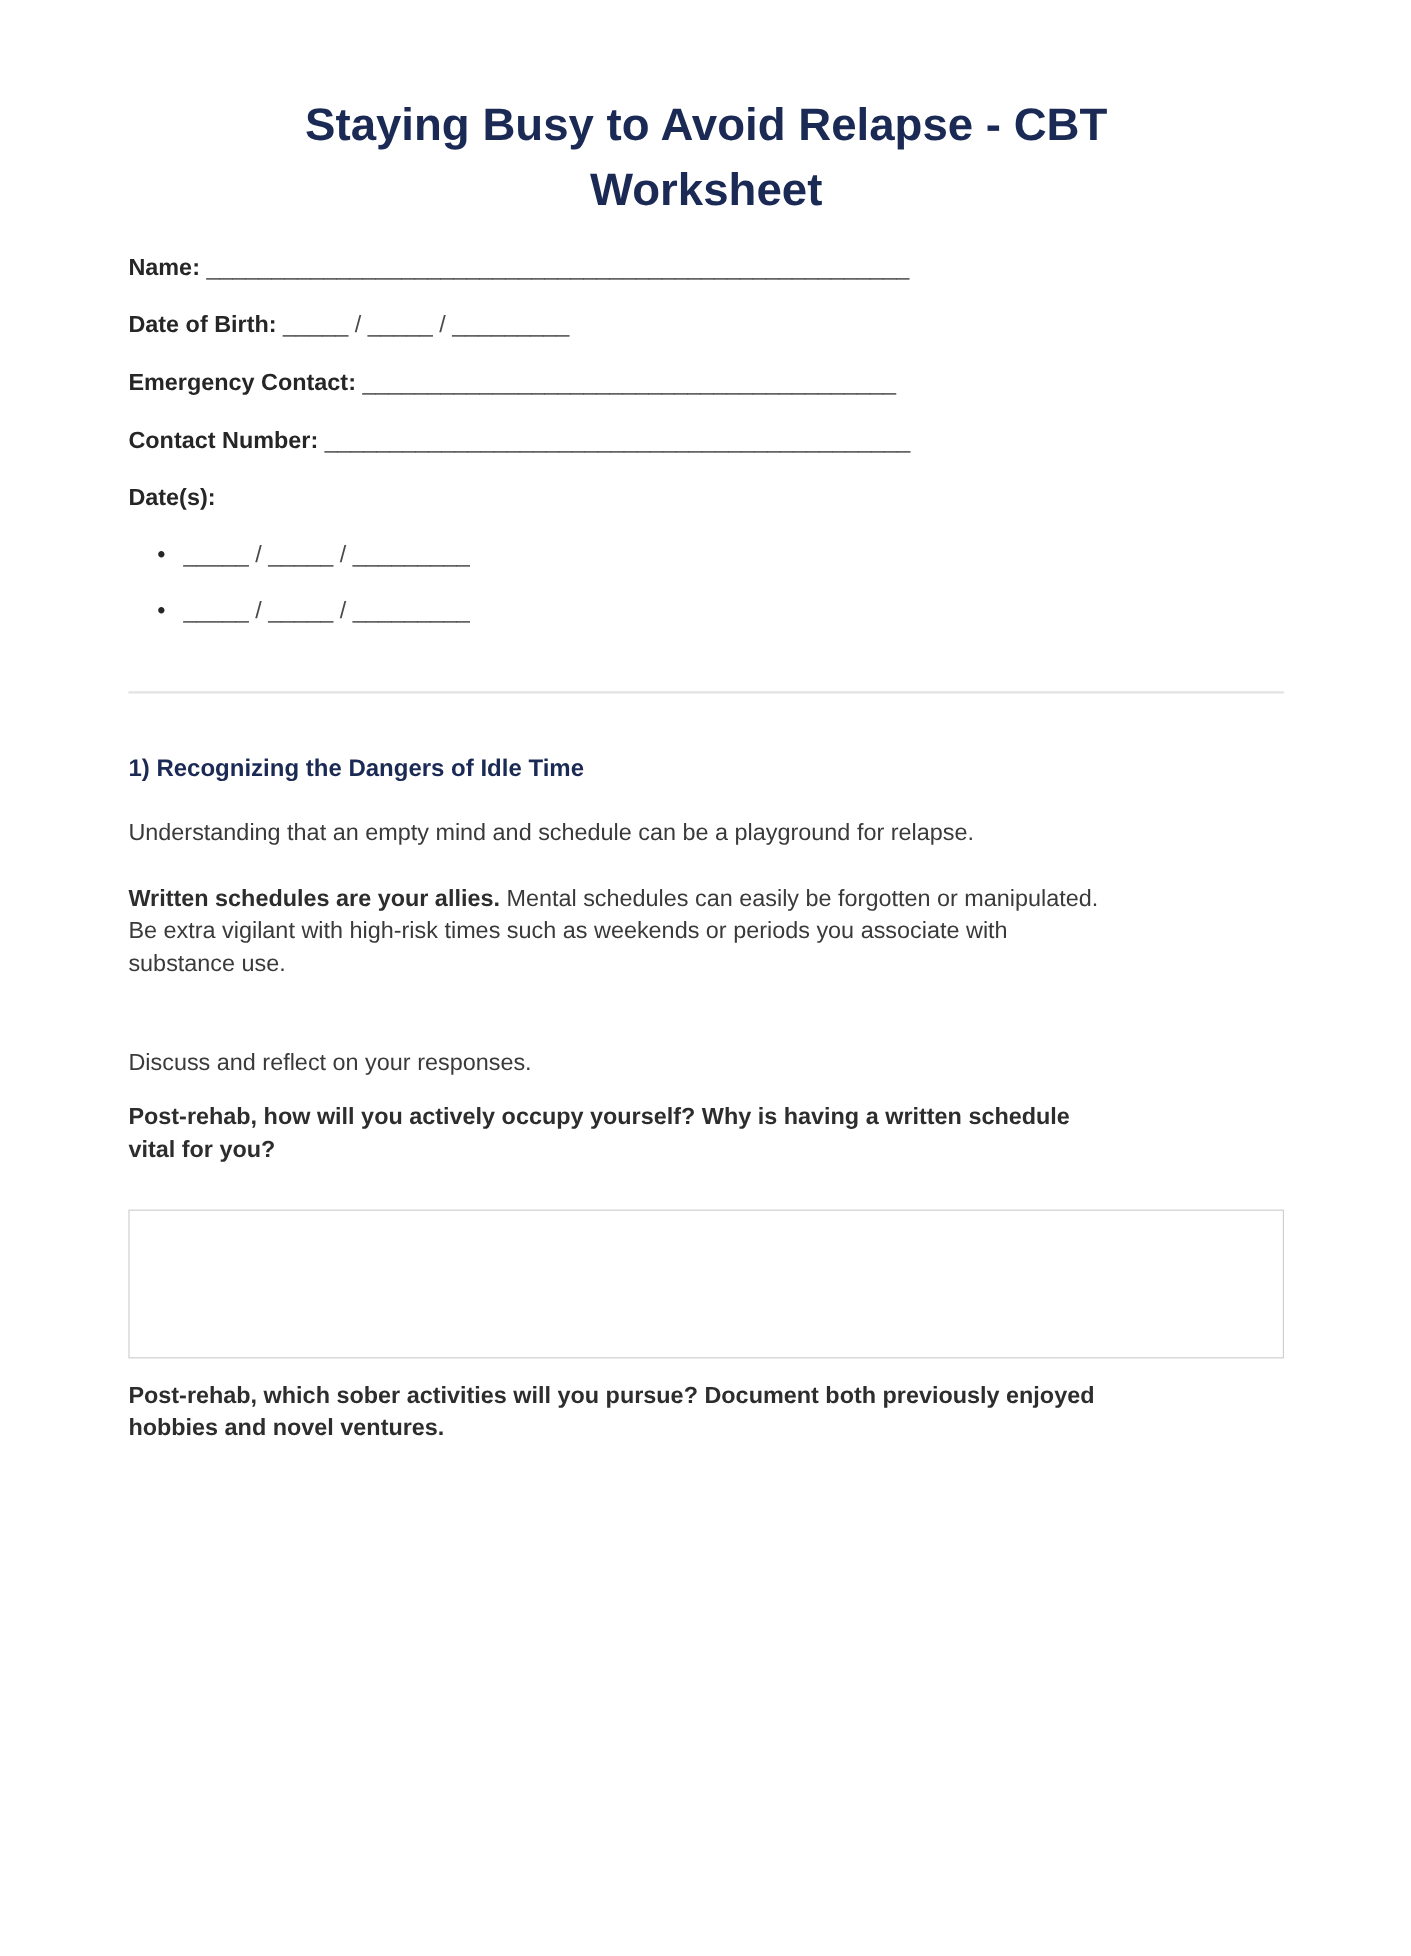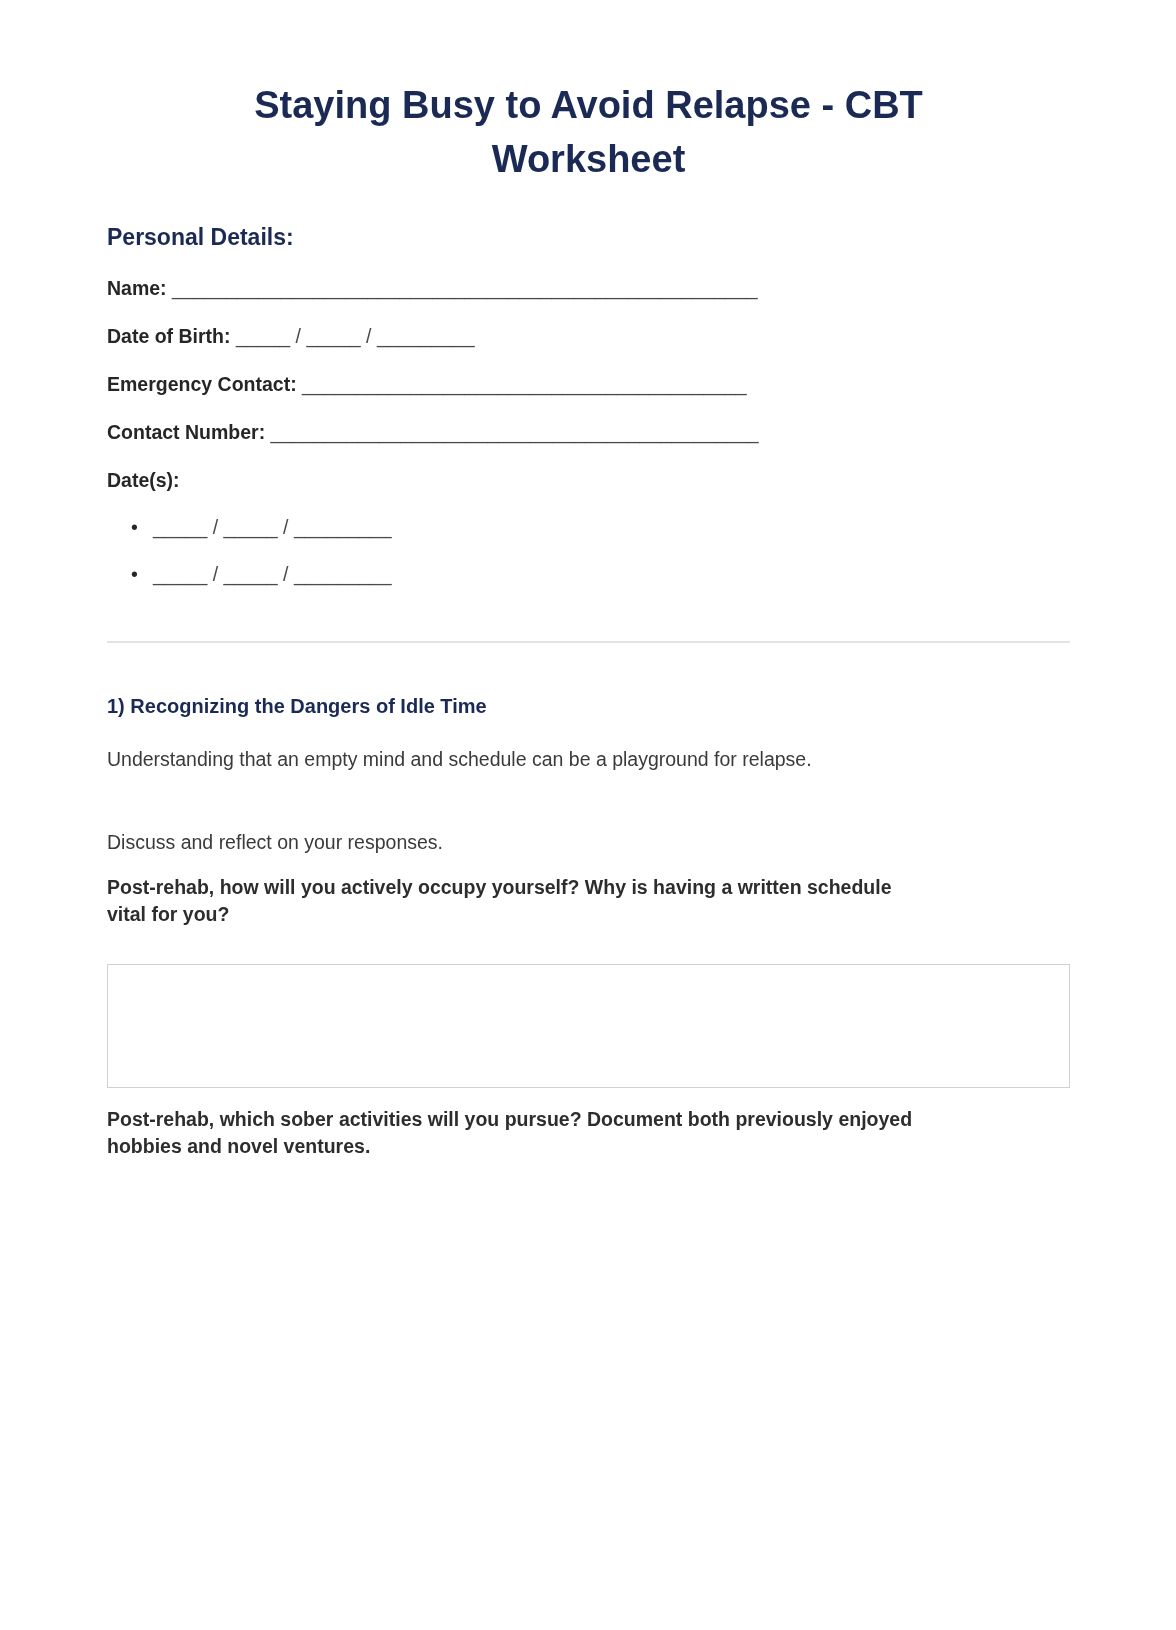--- a/index.html
+++ b/index.html
@@ -93,21 +93,20 @@
   }
   .s2-heading { margin-top: 58px; }
 </style>
 </head>
 <body>
 
 <div class="page">
 
   <h1 class="doc-title">Staying Busy to Avoid Relapse - CBT Worksheet</h1>
 
-  <div class="pd-heading">Personal Details:</div>
 
   <p class="field"><span class="label">Name:</span> <span class="blank">______________________________________________________</span></p>
 
   <p class="field"><span class="label">Date of Birth:</span> <span class="blank">_____ / _____ / _________</span></p>
 
   <p class="field"><span class="label">Emergency Contact:</span> <span class="blank">_________________________________________</span></p>
 
   <p class="field"><span class="label">Contact Number:</span> <span class="blank">_____________________________________________</span></p>
 
   <p class="dates-label">Date(s):</p>
@@ -115,20 +114,23 @@
   <div class="bullet-row"><span class="bullet">•</span><span class="blank">_____ / _____ / _________</span></div>
 
   <div class="bullet-row"><span class="bullet">•</span><span class="blank">_____ / _____ / _________</span></div>
 
   <hr class="divider">
 
   <h2 class="section-heading">1) Recognizing the Dangers of Idle Time</h2>
 
   <p class="body">Understanding that an empty mind and schedule can be a playground for relapse.</p>
 
+  <p class="body"><span class="bold">Written schedules are your allies.</span><span> Mental schedules can easily be forgotten or manipulated.
+Be extra vigilant with high-risk times such as weekends or periods you associate with
+substance use.</span></p>
 
   <p class="body discuss">Discuss and reflect on your responses.</p>
 
   <p class="question">Post-rehab, how will you actively occupy yourself? Why is having a written schedule
 vital for you?</p>
 
   <div class="answer-box"></div>
 
 
 

